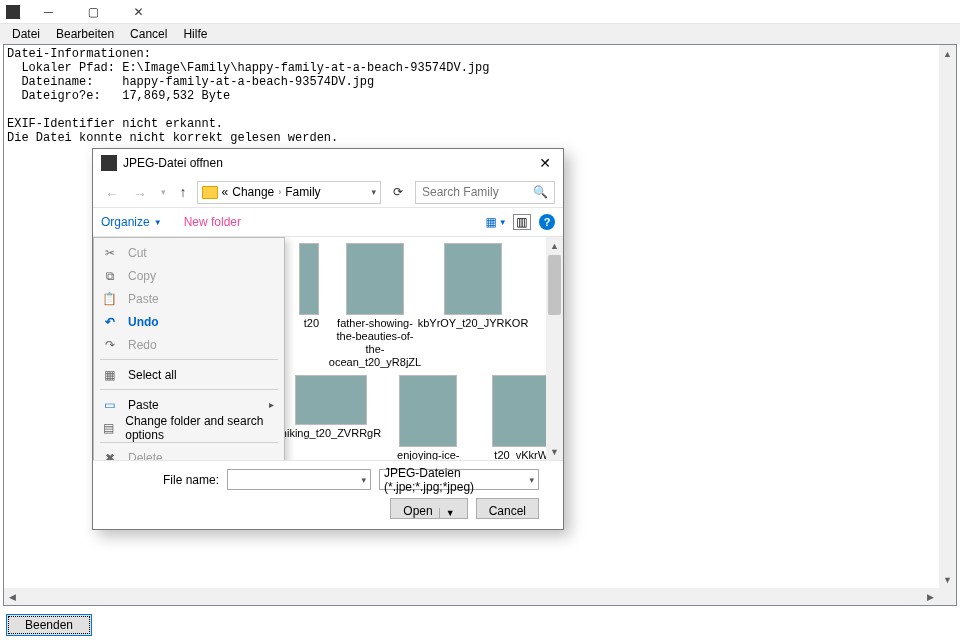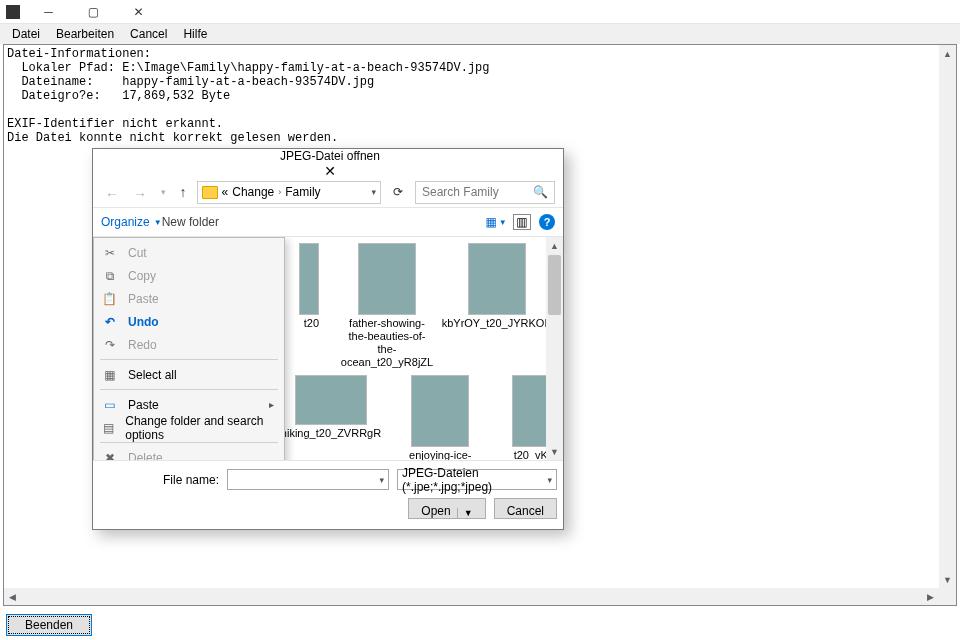--- a/index.html
+++ b/index.html
@@ -25,66 +25,66 @@
   .corner { position:absolute; right:0; bottom:0; width:17px; height:17px; background:#f0f0f0; }
   .vscroll .btn, .hscroll .btn { position:absolute; background:#f0f0f0; width:17px; height:17px; display:flex; align-items:center; justify-content:center; color:#606060; font-size:9px; }
   .vscroll .btn.up{top:0;} .vscroll .btn.down{bottom:0;} .hscroll .btn.left{left:0;} .hscroll .btn.right{right:0;}
 
   
   .bottombar { height: 30px; display:flex; justify-content:flex-start; align-items:center; padding: 2px 6px; }
   .bottombar button { height: 22px; min-width: 86px; background: #e1e1e1; border: 1px solid #0078d7; outline: 1px dotted #000; outline-offset:-3px; font-size:12px; cursor:pointer; }
 
   
   .dialog { position: absolute; left: 92px; top: 104px; width: 472px; height: 382px; background: #fff; border: 1px solid #7a7a7a; box-shadow: 6px 6px 14px rgba(0,0,0,.25); display:flex; flex-direction:column; }
-  .dlg-title { height: 28px; display:flex; align-items:center; padding: 0 4px 0 8px; flex-direction: column; }
+  .dlg-title { height: 28px; display:flex; align-items:center; padding: 0 4px 0 8px; }
   .dlg-title .icn { width:16px; height:16px; margin-right:6px; background:#333; }
   .dlg-title .t { flex:1; font-size:12px; }
   .dlg-title .x { width:28px; height:22px; display:flex; align-items:center; justify-content:center; cursor:pointer; font-size:14px; }
 
   .dlg-nav { height: 30px; display:flex; align-items:center; padding: 0 8px; gap:6px; }
   .navarrow { color:#b0b0b0; font-size:14px; padding:0 4px; cursor:pointer; }
   .navup { color:#333; font-size:14px; padding:0 4px; cursor:pointer; }
   .crumbs { flex:1; height:23px; border:1px solid #ccc; display:flex; align-items:center; padding:0 4px; gap:4px; font-size:12px; }
   .crumbs .folder-ico{ width:16px; height:13px; background:#ffcf48; border:1px solid #d9a400; border-radius:1px; }
   .crumbs .chev{ color:#555; font-size:9px; }
   .crumbs .dd { margin-left:auto; color:#555; font-size:9px; }
   .refresh { width:22px; text-align:center; color:#333; cursor:pointer; }
   .search { width:140px; height:23px; border:1px solid #ccc; display:flex; align-items:center; padding:0 6px; color:#777; font-size:12px; }
   .search .mag { margin-left:auto; color:#555; }
 
-  .dlg-toolbar { height:30px; border-top:1px solid #e5e5e5; border-bottom:1px solid #e5e5e5; display:flex; align-items:center; padding:0 8px; gap:0; }
+  .dlg-toolbar { height:30px; border-top:1px solid #e5e5e5; border-bottom:1px solid #e5e5e5; display:flex; align-items:center; padding:0 8px; gap:22px; }
   .org-btn { color:#0066cc; cursor:pointer; display:flex; align-items:center; gap:4px; font-size:12px;}
   .org-btn .dd{ font-size:8px; color:#0066cc;}
-  .newf { color:#404040; cursor:pointer; font-size:12px;}
+  .newf { color:#ec4899; cursor:pointer; font-size:12px;}
   .tb-right { margin-left:auto; display:flex; align-items:center; gap:8px;}
   .viewbtn { width:18px; height:16px; display:flex; align-items:center; justify-content:center; cursor:pointer; }
   .help { width:16px;height:16px;border-radius:50%;background:#0078d7;color:#fff;display:flex;align-items:center;justify-content:center;font-size:11px;font-weight:bold;cursor:pointer;}
 
   .dlg-body { flex:1; display:flex; position:relative; overflow:hidden;}
   
   .thumbs { flex:1; padding: 6px 4px 0 8px; overflow:hidden; position:relative;}
-  .row { display:flex; gap:26px; margin-bottom:6px;}
+  .row { display:flex; gap:14px; margin-bottom:6px;}
   .item { width:84px; display:flex; flex-direction:column; align-items:center; font-size:11px; text-align:center; line-height:13px; }
   .item .pic { width:58px; height:72px; background:#8aa; border:1px solid #bbb; margin-bottom:2px; }
   .item.wide .pic { width:72px; height:50px;}
   .thumbs .vscroll2 { position:absolute; right:0; top:0; bottom:0; width:17px; background:#f0f0f0;}
   .vscroll2 .thumb { position:absolute; left:2px; right:2px; top:18px; height:60px; background:#c2c2c2; border-radius:2px;}
   .vscroll2 .ar{position:absolute;left:0;right:0;height:17px;display:flex;align-items:center;justify-content:center;color:#606060;font-size:9px;}
   .vscroll2 .ar.up{top:0;} .vscroll2 .ar.down{bottom:0;}
 
   
   .ctx { position:absolute; left:0; top:0; width:192px; background:#f5f5f5; border:1px solid #bcbcbc; box-shadow:3px 3px 8px rgba(0,0,0,.2); padding:3px 0; z-index:5; }
   .ctx .mi { height:23px; display:flex; align-items:center; padding:0 10px 0 8px; gap:10px; font-size:12px; cursor:pointer;}
   .ctx .mi .ic{ width:16px; height:16px; display:flex; align-items:center; justify-content:center; color:#666; font-size:12px;}
   .ctx .mi.dis{ color:#9d9d9d; }
   .ctx .mi.sel{ color:#0066cc; font-weight:600;}
   .ctx .sep{ height:1px; background:#d0d0d0; margin:3px 6px;}
   .ctx .mi .arrow{ margin-left:auto; color:#555; font-size:10px;}
 
-  .dlg-bottom { border-top:1px solid #e5e5e5; padding:8px 6px 10px 10px; }
+  .dlg-bottom { border-top:1px solid #e5e5e5; padding:8px 24px 10px 10px; }
   .fn-row { display:flex; align-items:center; gap:8px; margin-bottom:8px;}
   .fn-row label{ width:116px; text-align:right; font-size:12px;}
   .fn-row .combo { height:21px; border:1px solid #a7a7a7; background:#fff; display:flex; align-items:center; padding:0 4px; font-size:12px;}
   .fn-row .combo.fname{ flex:1; }
   .fn-row .combo .dd{ margin-left:auto; font-size:9px; color:#555;}
   .fn-row .combo.filter{ width:160px;}
   .btn-row { display:flex; justify-content:flex-end; gap:8px;}
   .btn-row .sbtn{ height:21px; border:1px solid #adadad; background:#e1e1e1; font-size:12px; padding:0 12px; cursor:pointer; display:flex; align-items:flex-end;}
   .btn-row .sbtn .dd{ margin-left:6px; border-left:1px solid #adadad; padding-left:6px; font-size:9px;}
   

